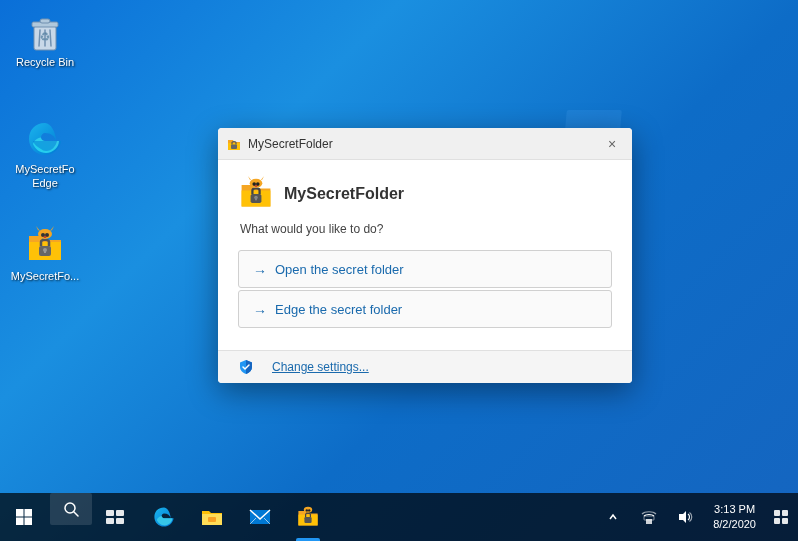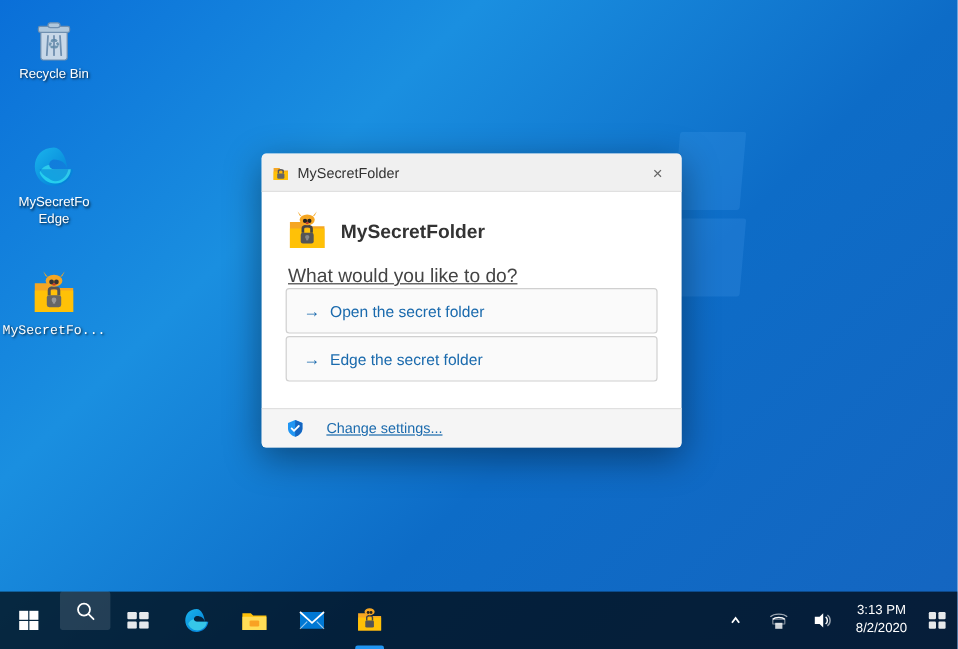--- a/index.html
+++ b/index.html
@@ -63,21 +63,21 @@
       position: absolute;
       background: rgba(100,180,255,0.6);
       border-radius: 2px;
     }
 
     
     .dialog {
       position: absolute;
       top: 128px;
       left: 218px;
-      width: 350px;
+      width: 414px;
       background: #fff;
       border-radius: 4px;
       box-shadow: 0 8px 30px rgba(0,0,0,0.4);
       overflow: hidden;
     }
 
     .dialog-titlebar {
       background: #f0f0f0;
       height: 32px;
       display: flex;
@@ -131,25 +131,24 @@
       flex-shrink: 0;
     }
 
     .dialog-app-name {
       font-size: 16px;
       font-weight: 600;
       color: #333;
     }
 
     .dialog-question {
-      font-size: 16px;
+      font-size: 12px;
       color: #444;
-      margin-bottom: 0;
+      margin-bottom: 14px;
       padding-left: 2px;
-      text-decoration: underline;
     }
 
     .dialog-actions {
       display: flex;
       flex-direction: column;
       gap: 2px;
       margin-bottom: 12px;
     }
 
     .action-btn {
@@ -353,21 +352,21 @@
           </linearGradient>
         </defs>
         <path d="M20 4 C10 4 4 11 4 20 C4 29 11 36 20 36 C28 36 35 30 36 22 L20 22 C18 22 16 20.5 16 18.5 C16 16 18 14 20 14 C26 14 30 17 31 22 C31 14 26 4 20 4 Z" fill="url(#edgeGrad1)"></path>
         <path d="M8 25 C10 30 15 34 21 34 C28 34 34 28 34 22 L20 22 C18 22 16 20.5 16 18.5 C12 19 9 22 8 25 Z" fill="url(#edgeGrad2)"></path>
         <path d="M16 30 C12 28 9 25 8 22 L32 22 C31 27 27 32 21 32 C19 32 17.5 31.3 16 30 Z" fill="#0078d4" opacity="0.5"></path>
       </svg>
     </div>
     <span class="icon-label">MySecretFo Edge</span>
   </div>
 
-  <div class="desktop-icon" style="top:222px;left:5px;font-family:Liberation Mono, monospace;">
+  <div class="desktop-icon" style="top:222px;left:5px;">
     <div class="icon-img">
       <svg width="40" height="40" viewBox="0 0 40 40" xmlns="http://www.w3.org/2000/svg">
 
         <path d="M4 14 L4 34 L36 34 L36 14 L18 14 L16 10 L4 10 Z" fill="#f5a623"></path>
         <path d="M4 16 L36 16 L36 34 L4 34 Z" fill="#ffc107"></path>
 
         <rect x="14" y="20" width="12" height="10" rx="2" fill="#666"></rect>
 
         <path d="M16 20 L16 16 C16 13 24 13 24 16 L24 20" fill="none" stroke="#555" stroke-width="2.5"></path>
 

